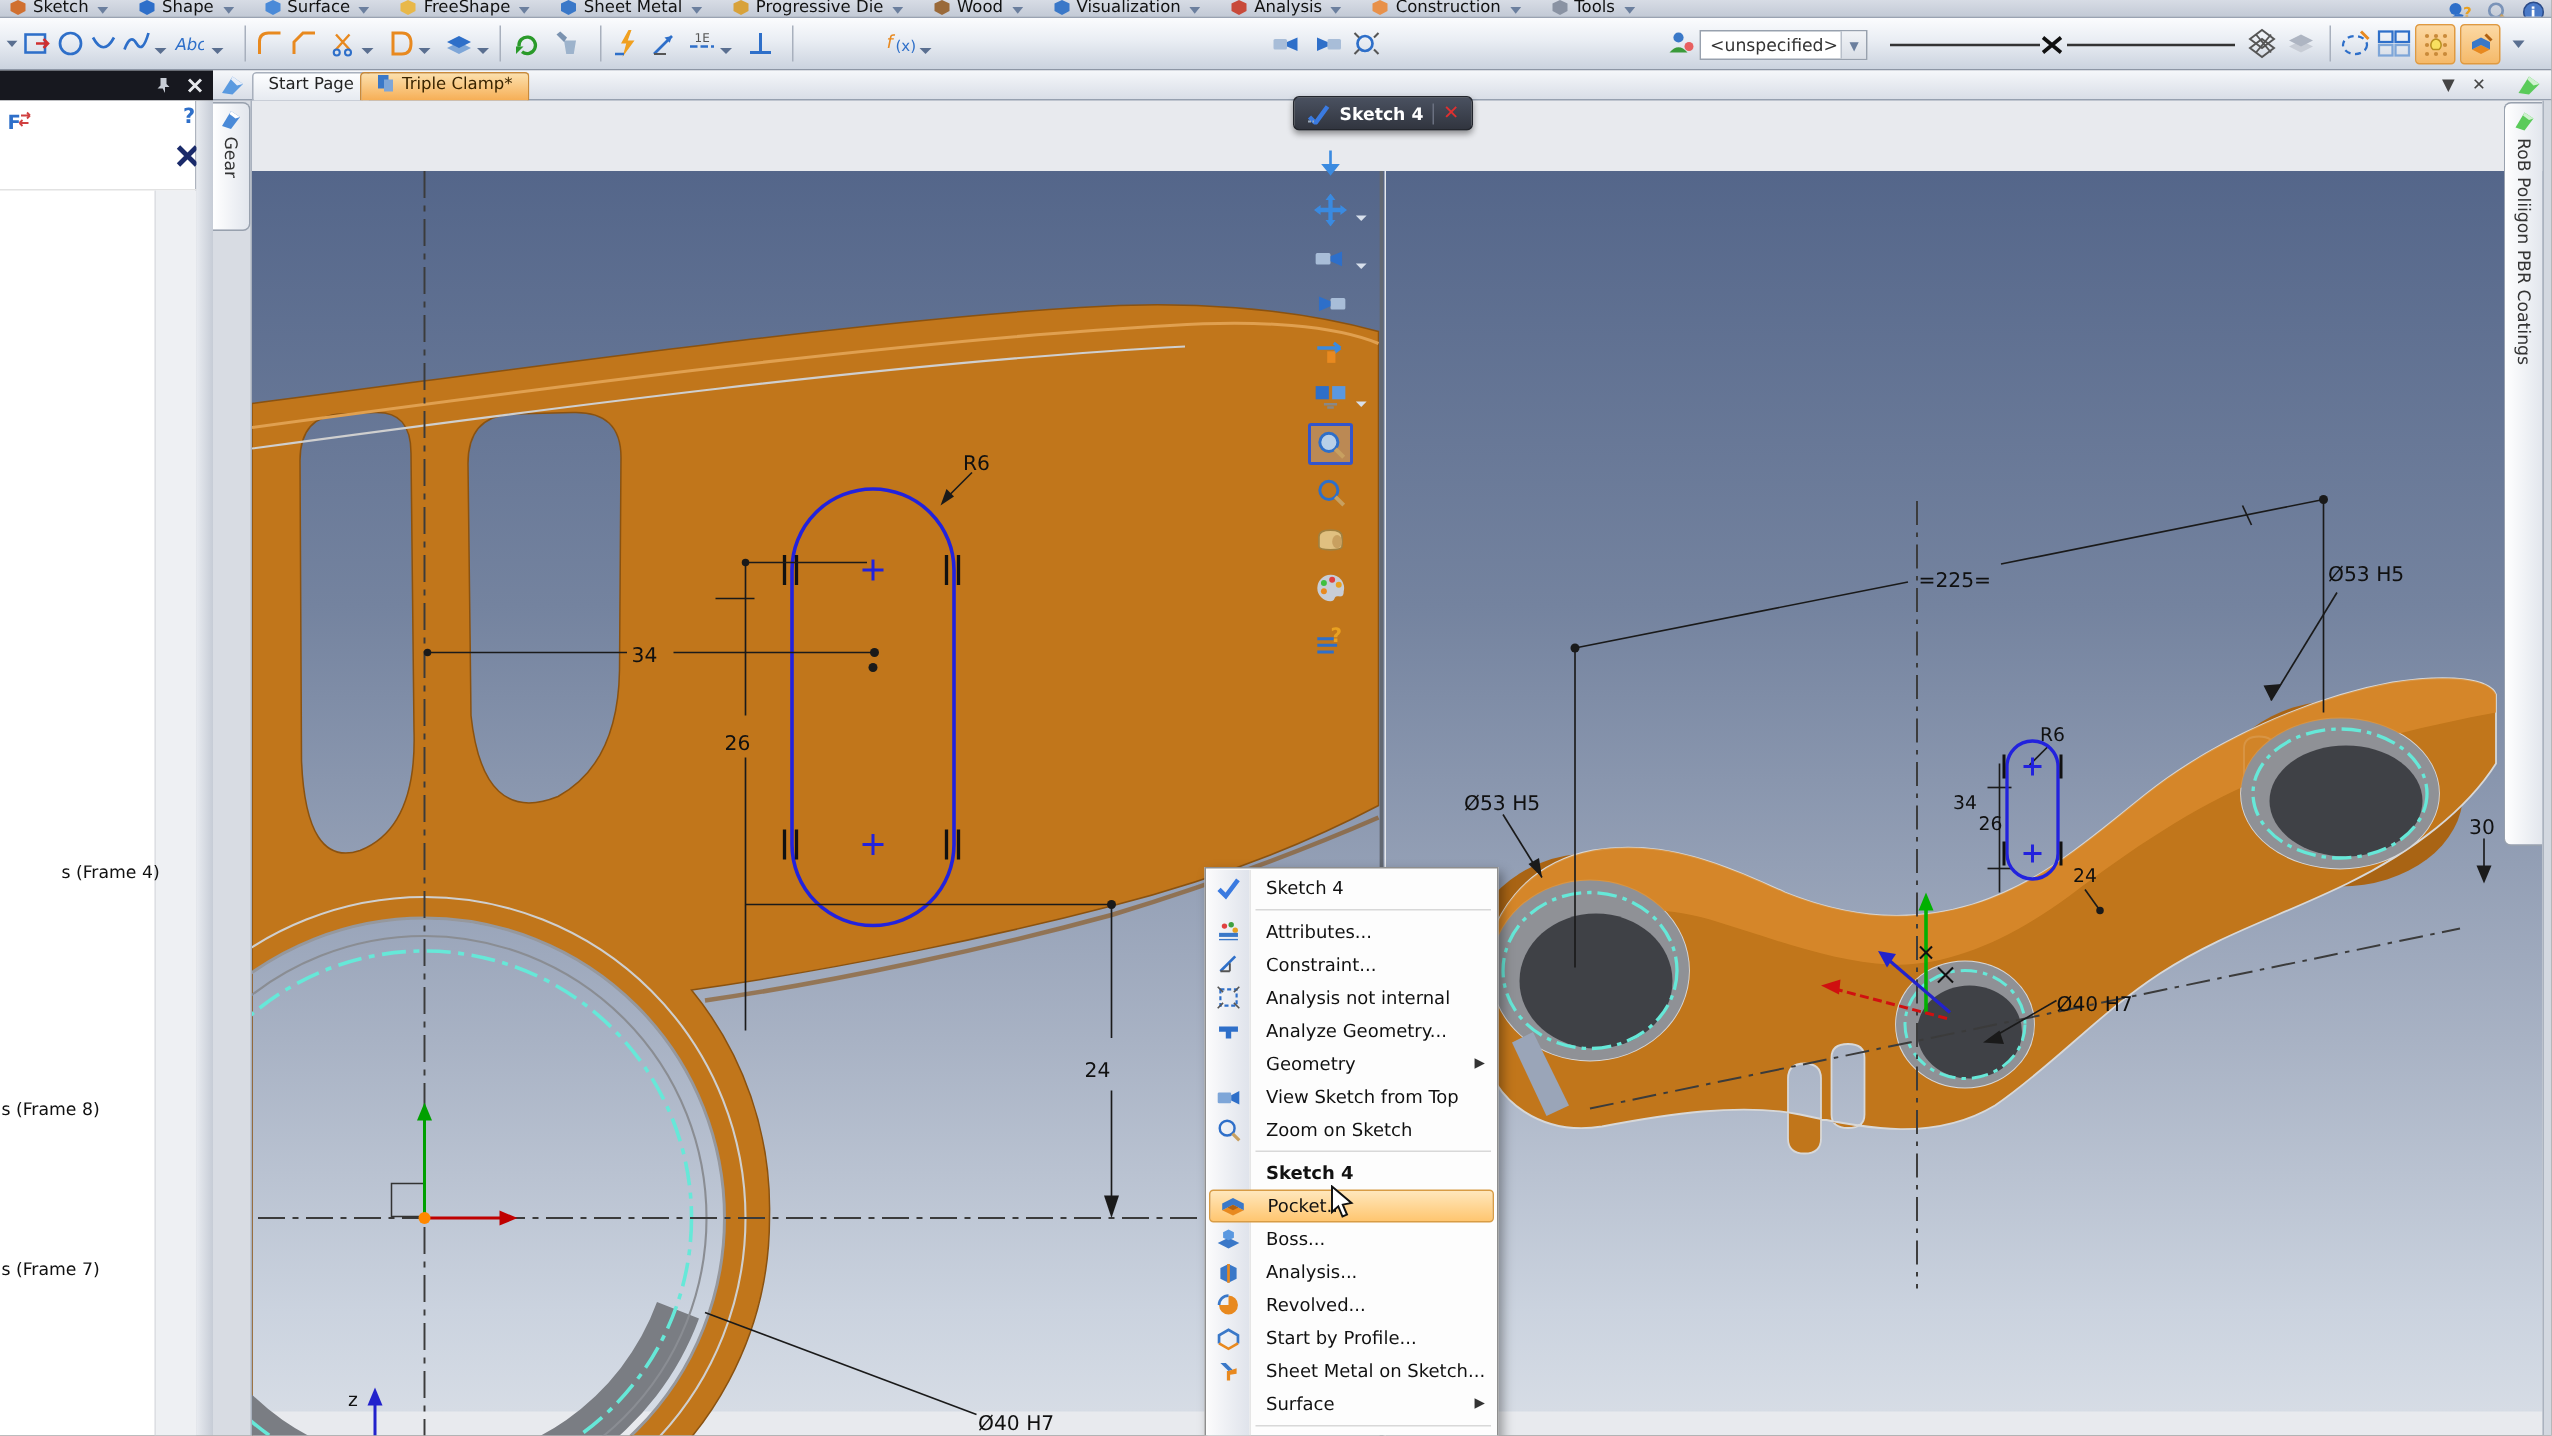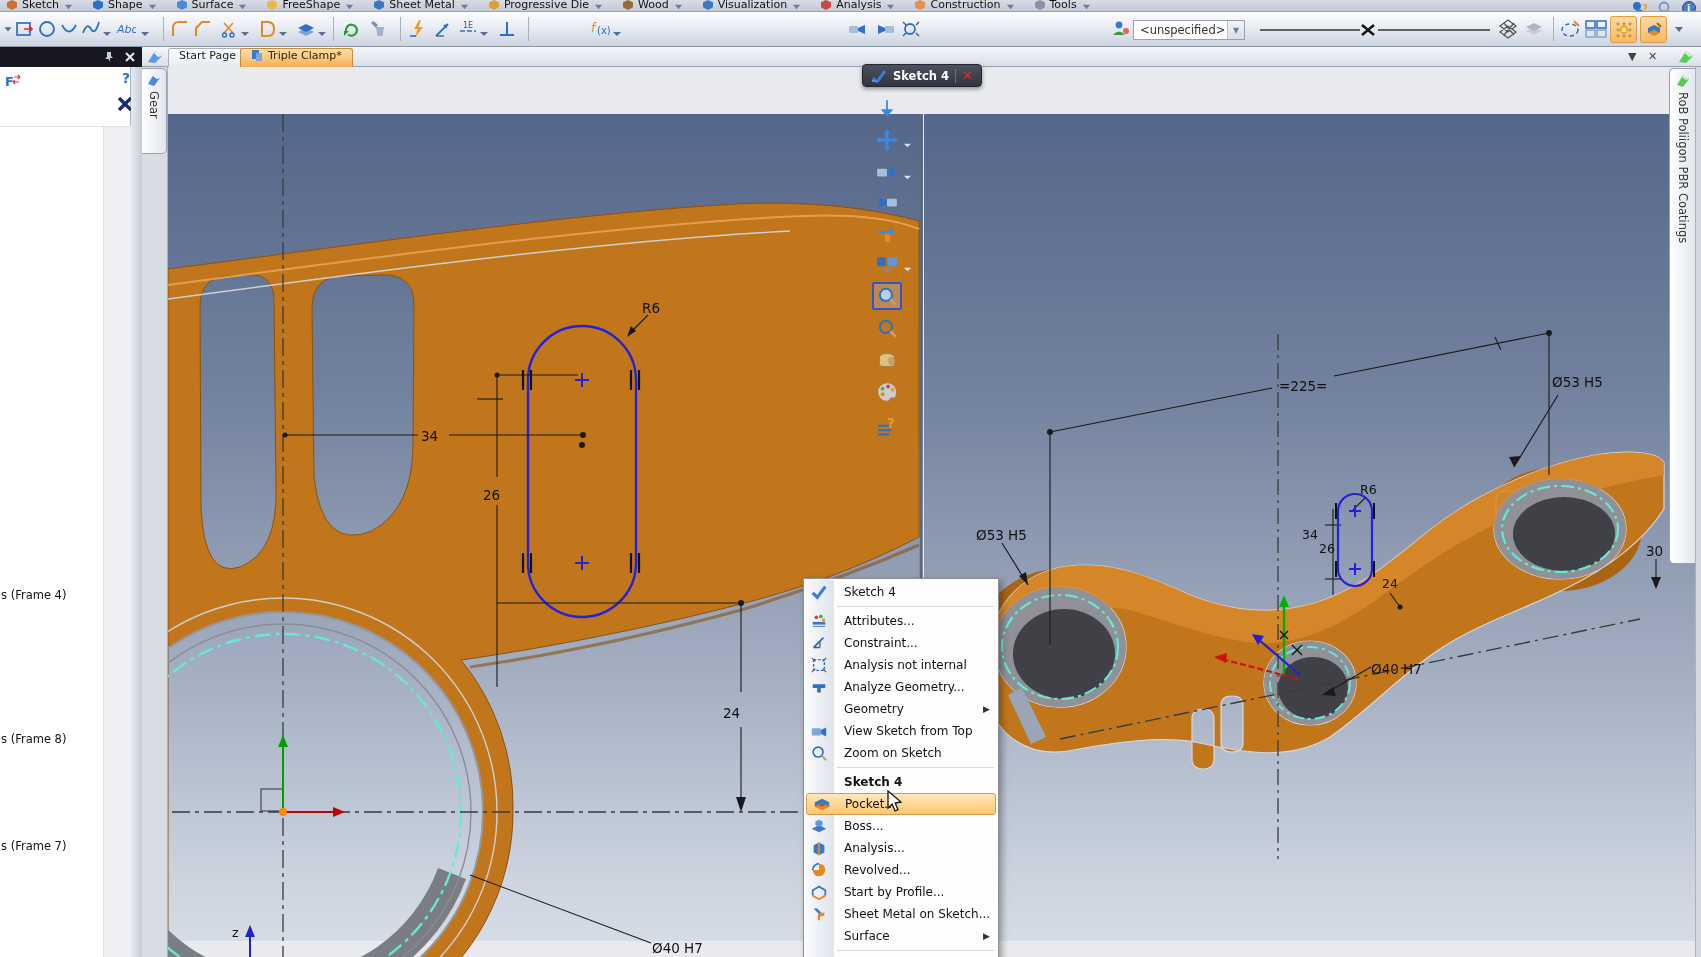--- a/index.html
+++ b/index.html
@@ -436,21 +436,21 @@
           <text x="2" y="14" font-size="13" fill="#2E6FC9" font-weight="bold">F</text>
           <path d="M11 5h6M17 5l-2-2M17 5l-2 2M16 10h-6M10 10l2-2M10 10l2 2" stroke="#D04040" stroke-width="1.2" fill="none"></path>
         </svg>
       <span style="position:absolute;left:122px;top:3px;color:#2E6FC9;font-weight:bold;font-size:14px">?</span>
       <svg width="18" height="18" viewBox="0 0 18 18" style="position:absolute;left:116px;top:28px">
           <path d="M3 3l12 12M15 3L3 15" stroke="#1A2A6A" stroke-width="3.2"></path>
         </svg>
     </div>
     <div class="lp-graycol"></div>
     <div id="frames">
-        <div class="frame-item" style="top: 521px;">s (Frame 4)</div>
+        <div class="frame-item" style="top: 507px; padding-left: 40px;">s (Frame 4)</div>
         <div class="frame-item" style="top: 665px;">s (Frame 8)</div>
         <div class="frame-item" style="top: 772px;">s (Frame 7)</div>
       </div>
   </div>
   <div class="lp-edge"></div>
 
   <div class="gutter"></div>
   <div class="vtab gear-tab">
     <svg width="16" height="16" viewBox="0 0 16 16" style="margin-top:3px">
         <path d="M2 12L8 2l6 4-6 8z" fill="#4A8AD8"></path>

